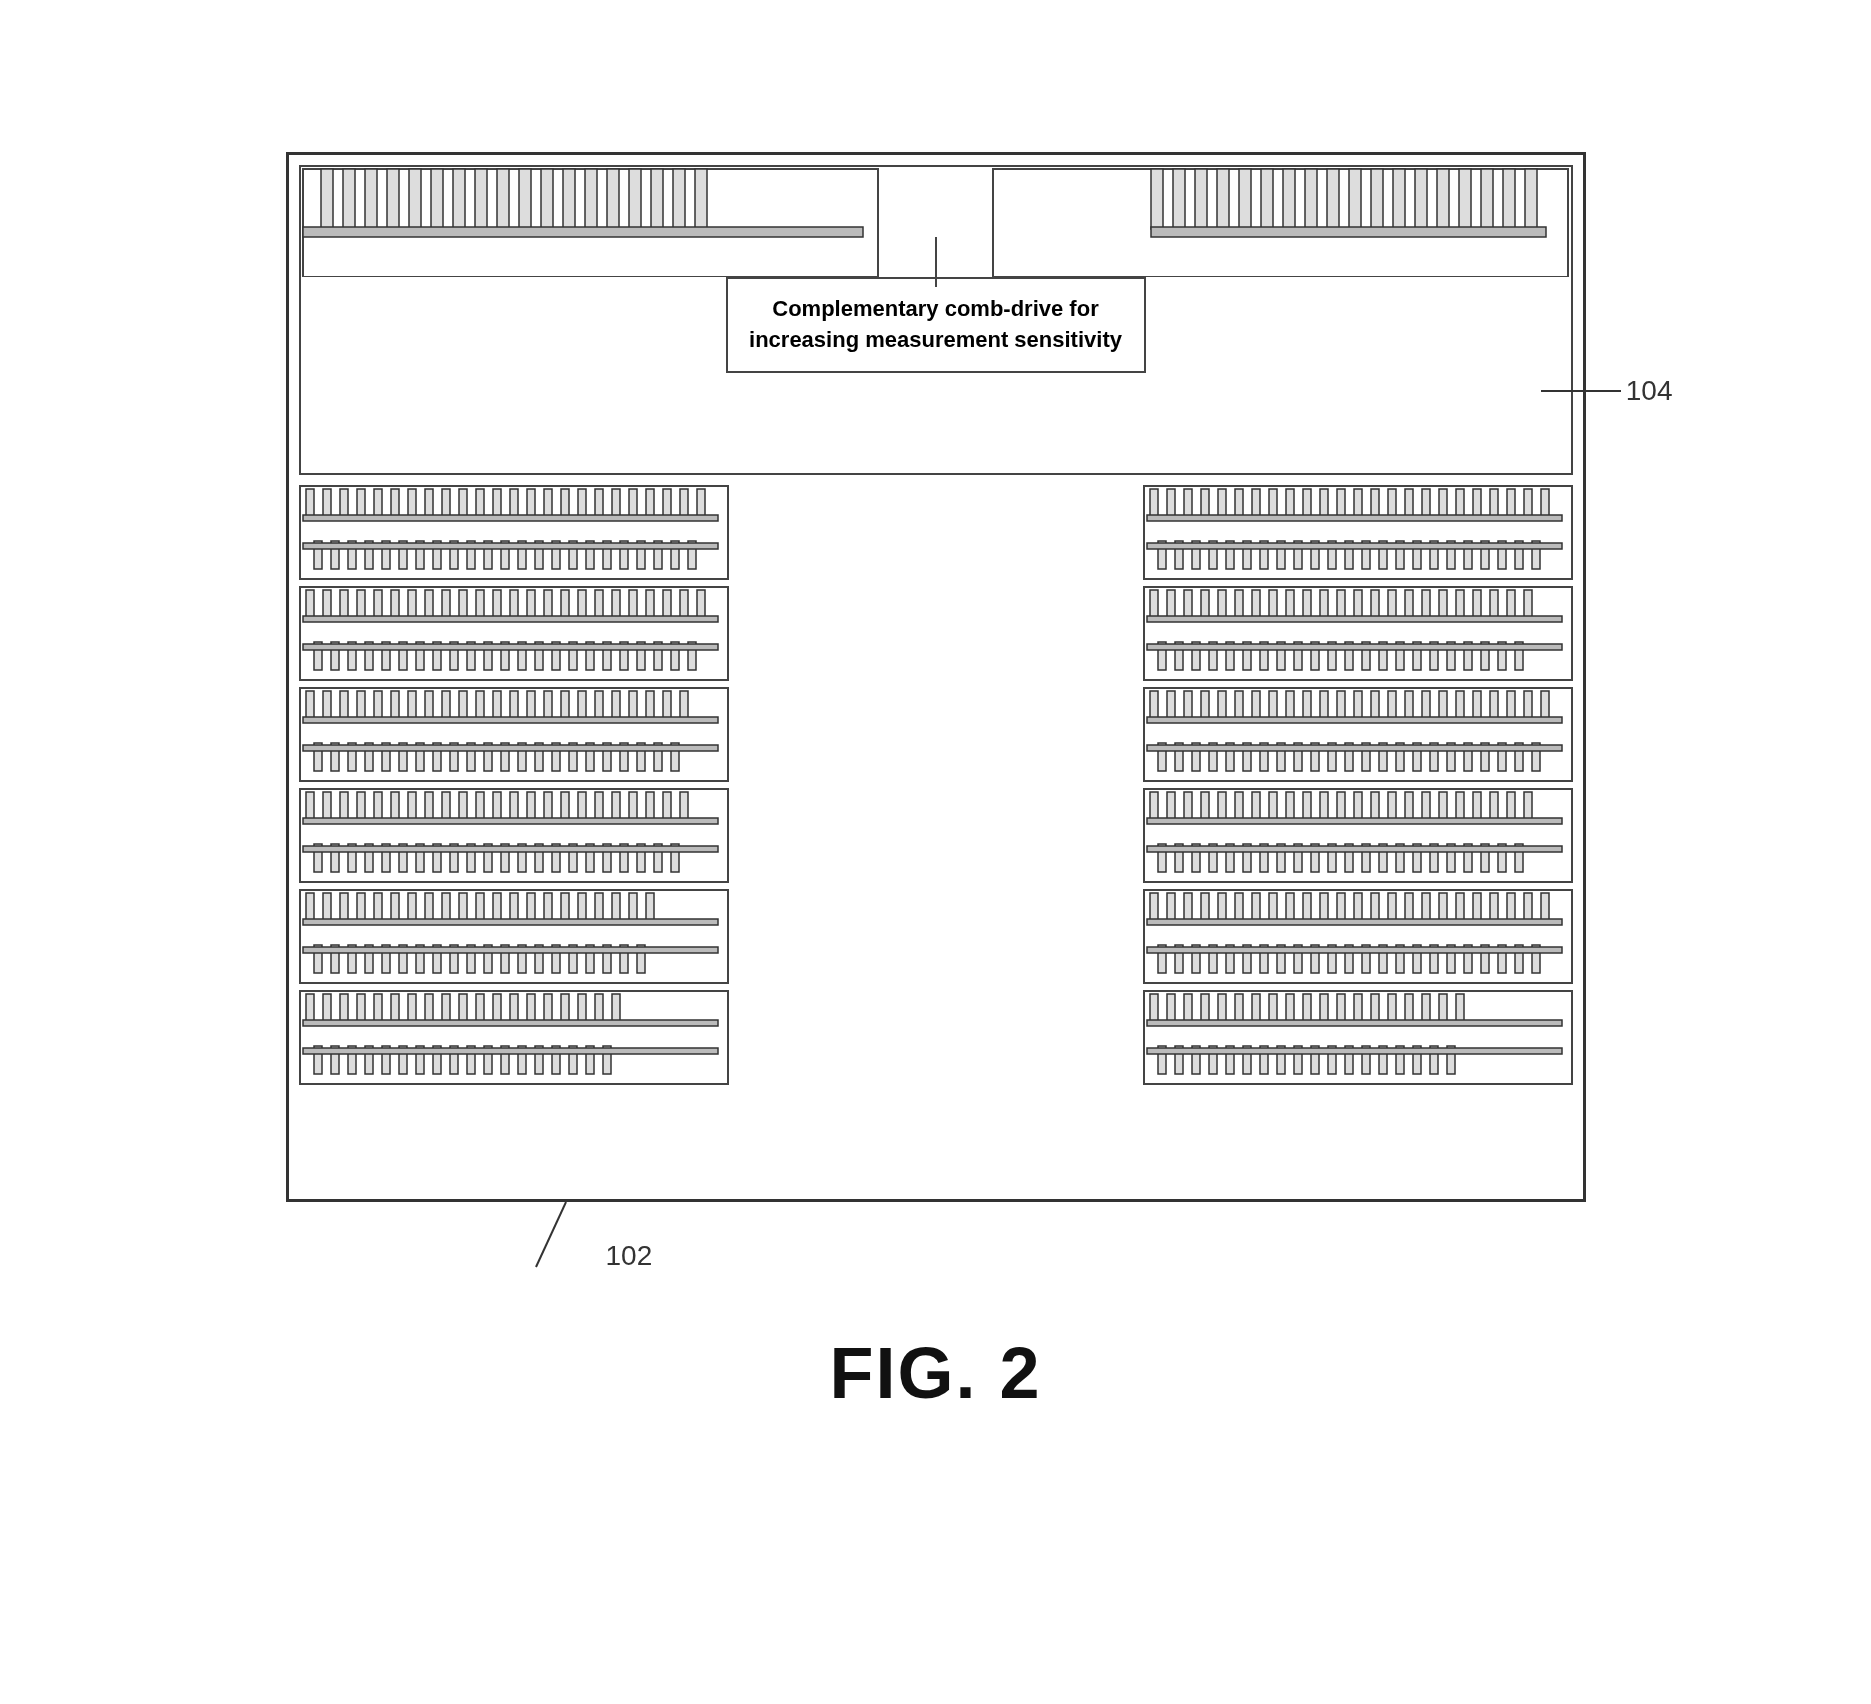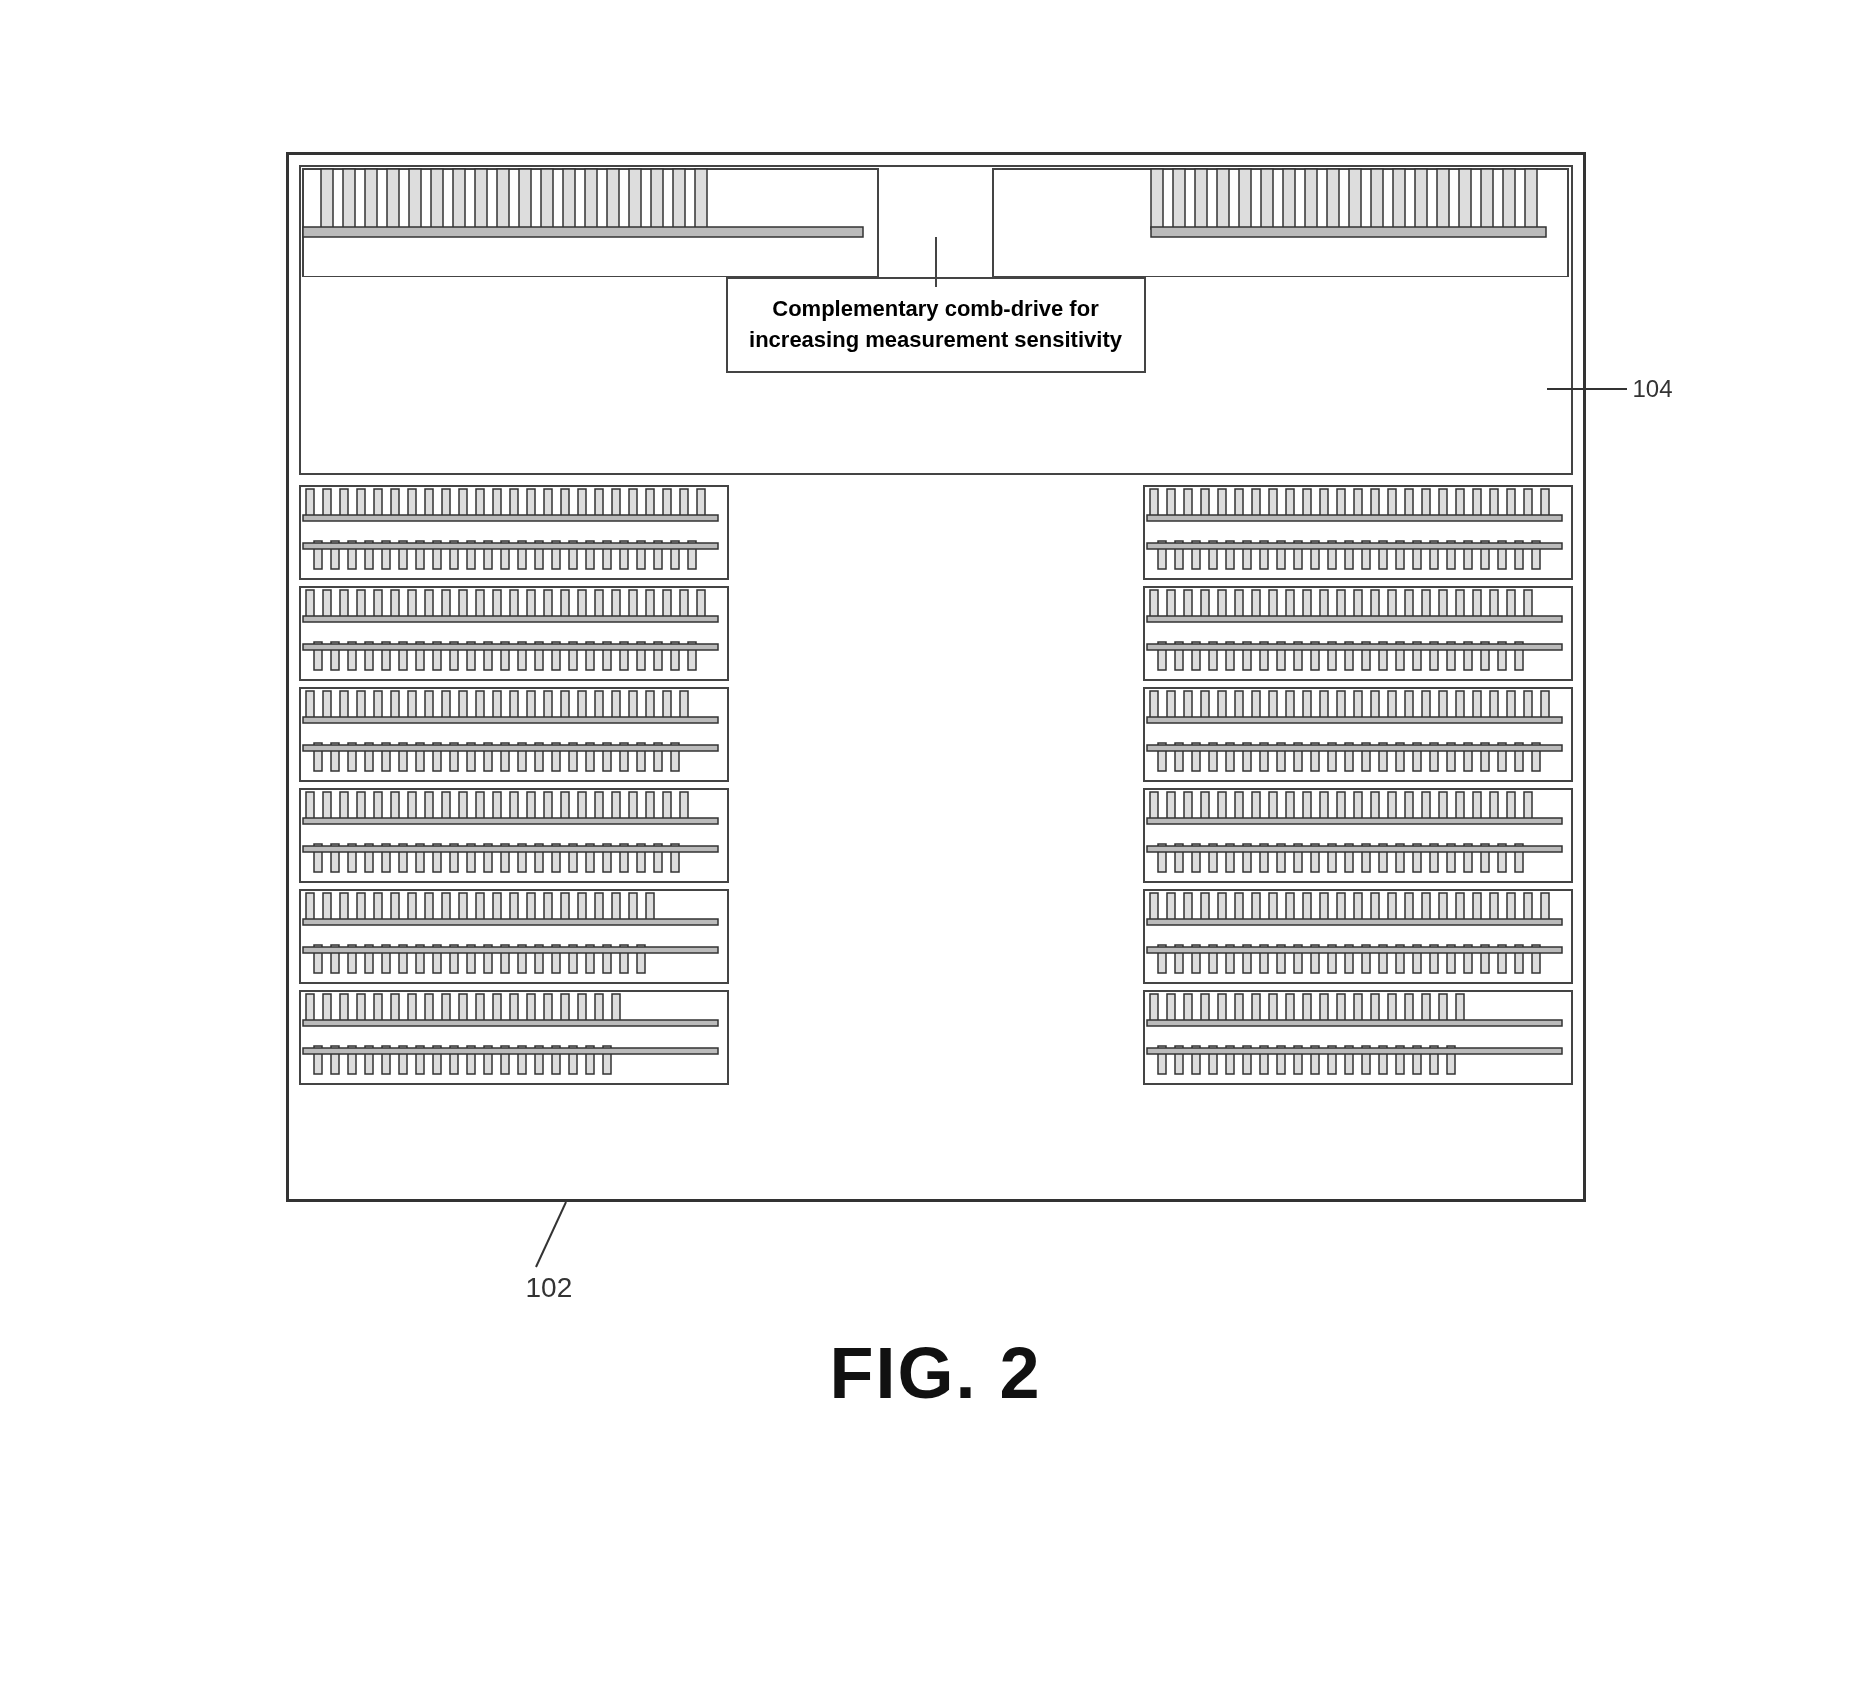--- a/index.html
+++ b/index.html
@@ -873,27 +873,27 @@
               <rect x="2" y="56" width="415" height="6" fill="#bbb" stroke="#333" stroke-width="1.5"></rect>
             </svg>
           </div>
         </div>
 
 
       </div>
 
       <div style="position:absolute;top:220px;right:-90px;display:flex;align-items:center;">
         <div style="width:80px;height:2px;background:#333;"></div>
-        <span style="font-size:24px;color:#333;margin-left:5px;">104</span>
+        <span style="font-size:28px;color:#333;margin-left:5px;">104</span>
       </div>
 
     </div>
 
     <div style="position:relative;width:1300px;height:120px;margin-top:0;">
-      <div style="position:absolute;left:240px;top:0;display:flex;flex-direction:column;align-items:flex-start;">
+      <div style="position:absolute;left:240px;top:0;display:flex;flex-direction:row;align-items:flex-end;">
 
         <svg width="80" height="70">
           <line x1="40" y1="0" x2="10" y2="65" stroke="#333" stroke-width="2"></line>
         </svg>
         <span style="font-size:28px;color:#333;">102</span>
       </div>
     </div>
 
     <div style="margin-top:10px;">
       <span class="fig-label">FIG. 2</span>

